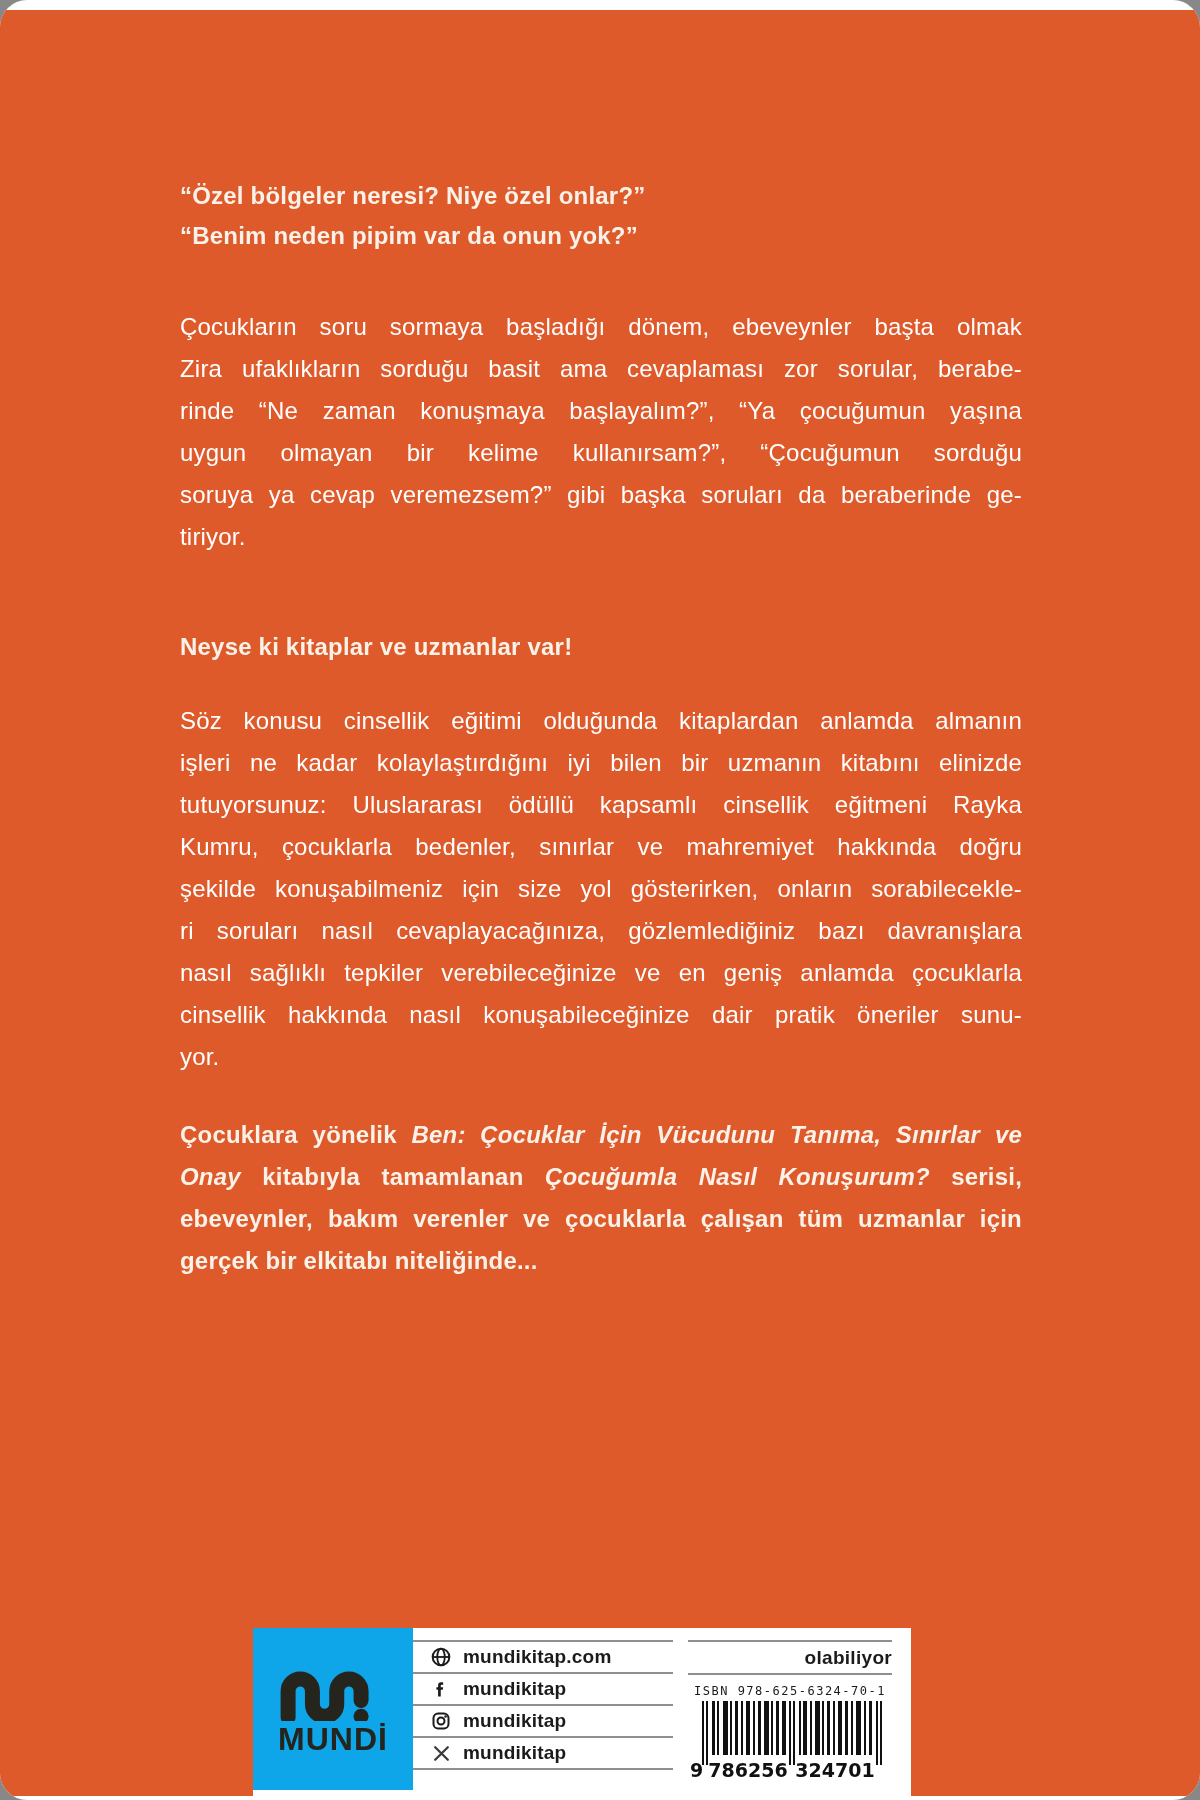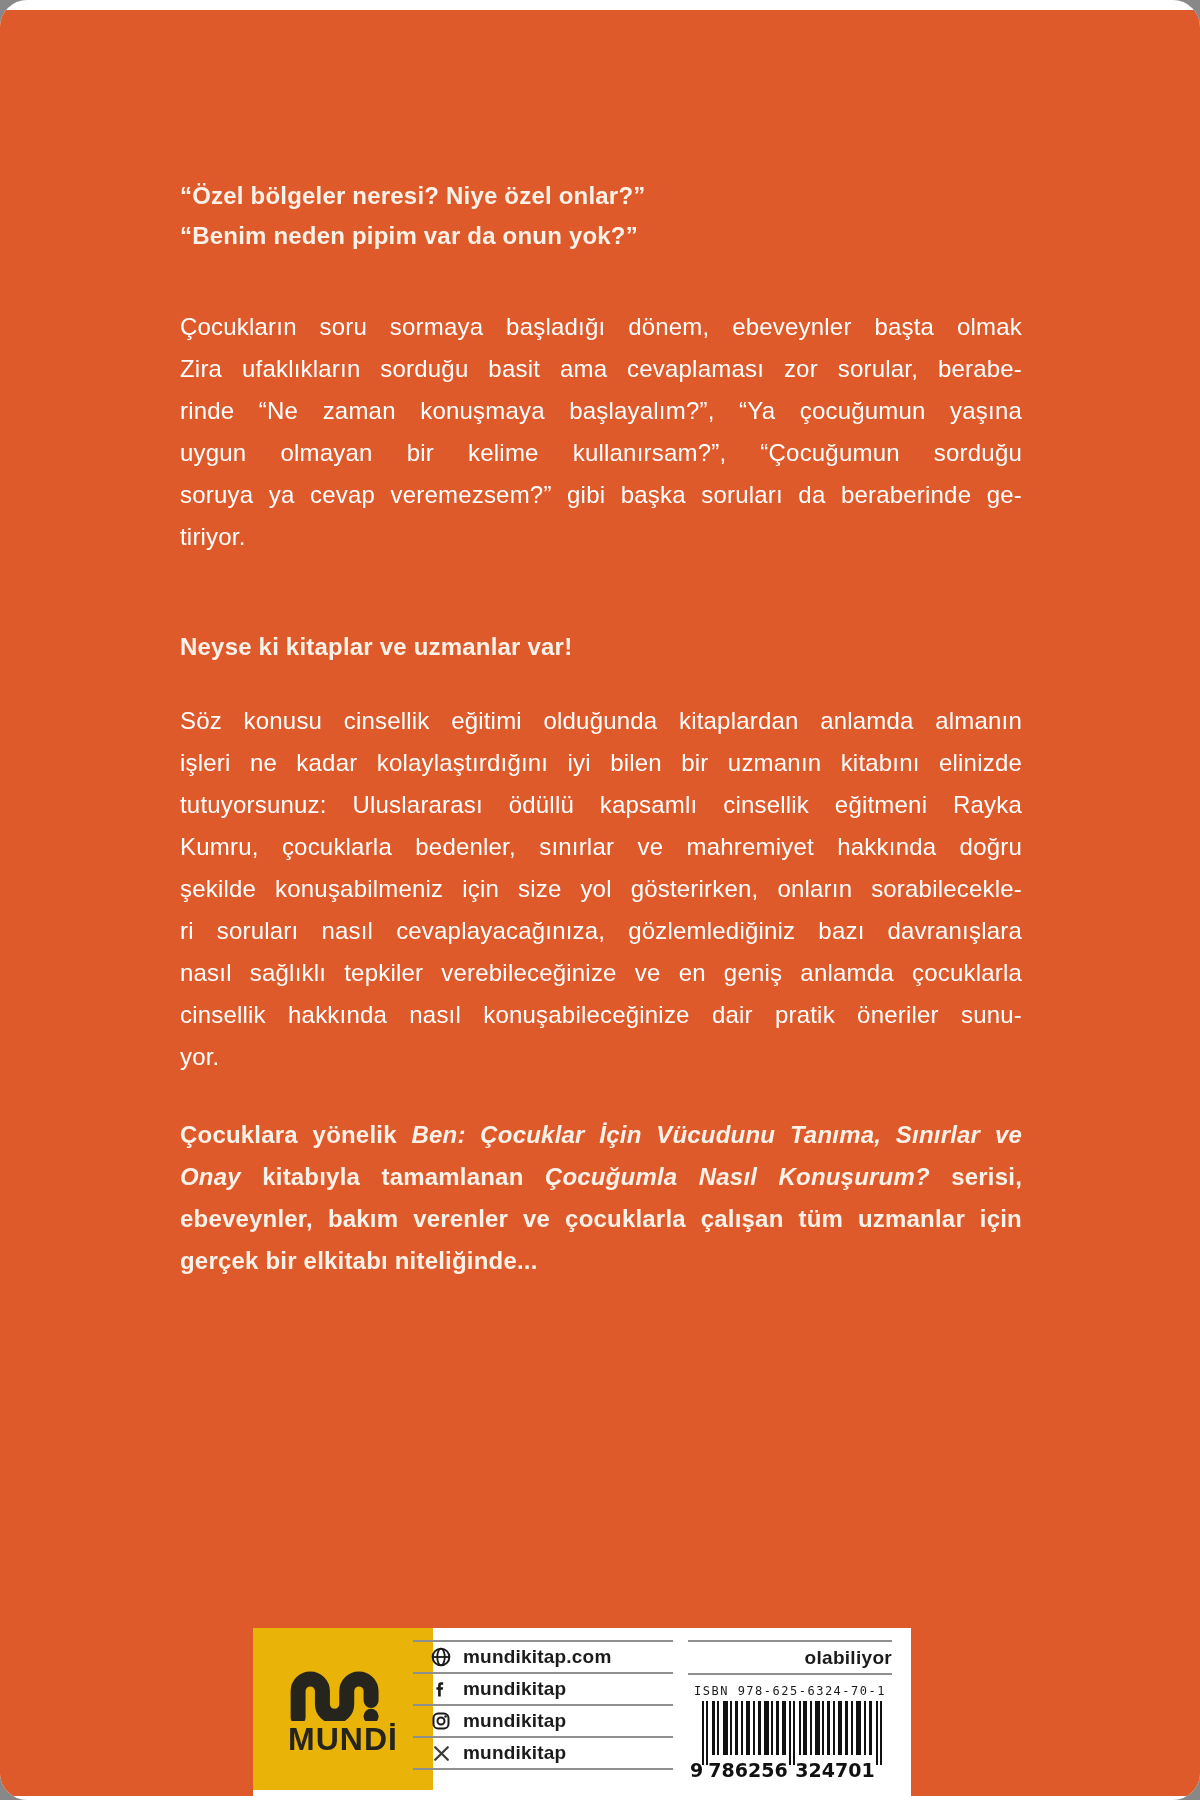--- a/index.html
+++ b/index.html
@@ -25,22 +25,22 @@
   .p1{top:296px;}
   .p2{top:690px;}
   .p3{top:1104px;font-weight:bold;color:#FAF2E8;}
   .p3 em{font-style:italic;}
   
   .label{
     position:absolute;left:253px;top:1618px;width:658px;height:192px;
     background:#ffffff;color:#1B1B1B;
   }
   .logo-box{
-    position:absolute;left:0;top:0;width:180px;height:162px;
-    background:#eab308;display:flex;flex-direction:column;
+    position:absolute;left:0;top:0;width:160px;height:162px;
+    background:#0ea5e9;display:flex;flex-direction:column;
     align-items:center;justify-content:center;
   }
   .logo-mark{width:112px;height:58px;display:block;}
   .wordmark{
     font-weight:bold;font-size:32px;letter-spacing:1px;color:#25241D;
     margin-top:2px;line-height:1;
   }
   .social{position:absolute;left:160px;top:12px;width:260px;}
   .social .row{
     height:32px;display:flex;align-items:center;

